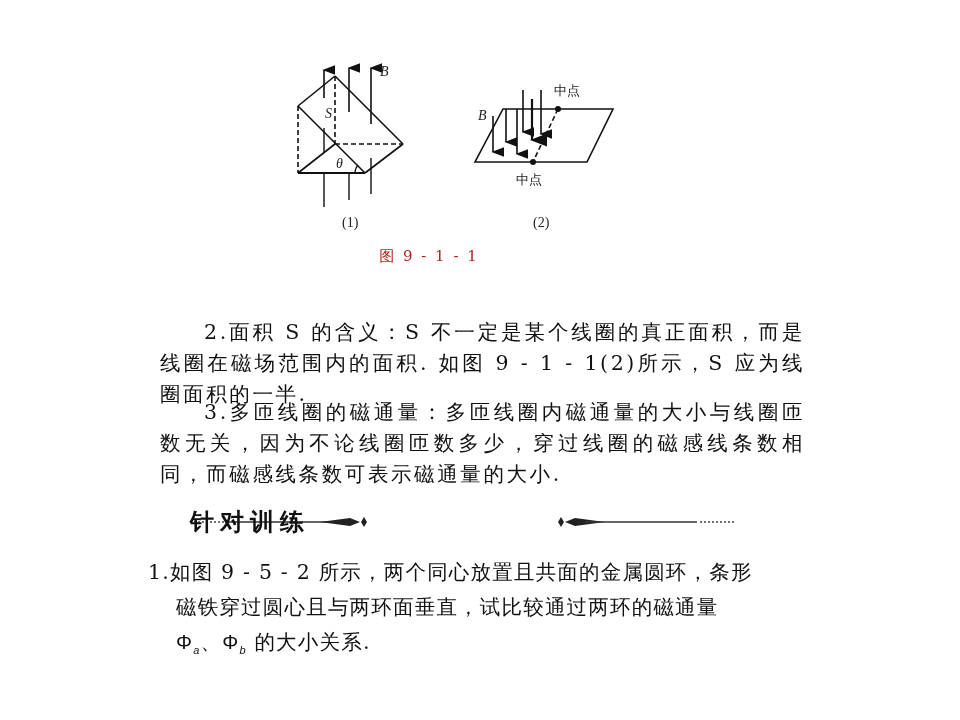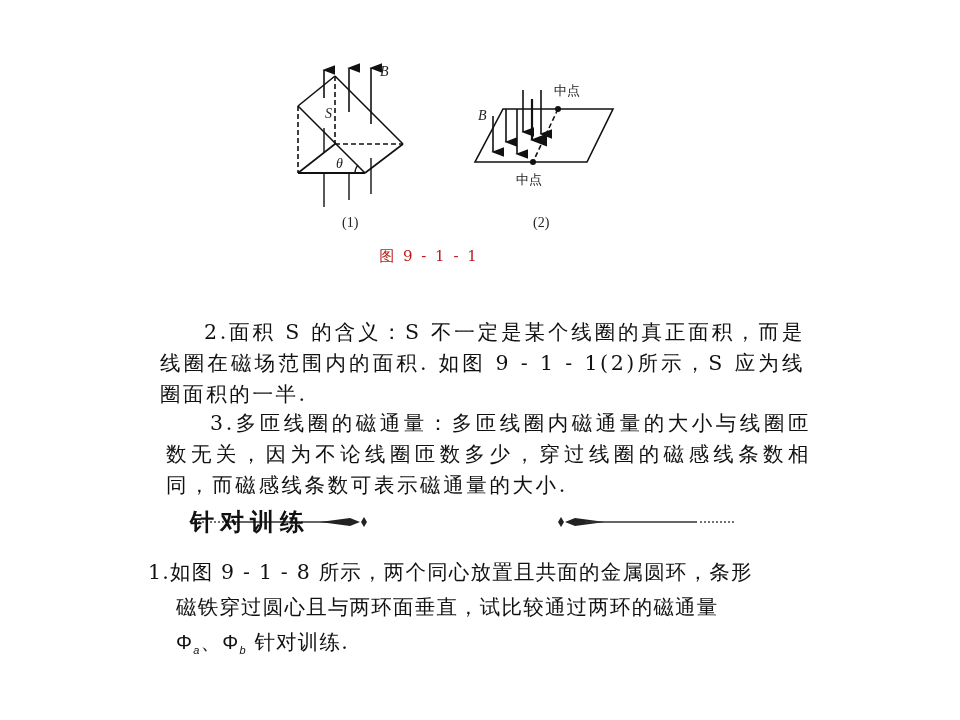--- a/index.html
+++ b/index.html
@@ -15,21 +15,21 @@
   .caption {
     position: absolute; left: 0; width: 858px; top: 247px; text-align: center;
     font-size: 15px; letter-spacing: 2px; color: #b91c1c;
   }
   .para {
     position: absolute; left: 160px; width: 645px; font-size: 20.5px; line-height: 31px;
     letter-spacing: 2.6px; color: #111; text-align: justify;
   }
   .para .indent { display: inline-block; width: 44px; }
   .p2 { top: 281px; margin-top: 36px; }
-  .p3 { top: 408px; margin-left: 6px; }
+  .p3 { top: 397px; }
   .section-head {
     position: absolute; top: 507px; left: 190px; width: 545px; height: 30px;
   }
   .section-title {
     position: absolute; left: 0; width: 545px; top: 0; text-align: left;
     font-family: "DejaVu Sans", sans-serif; font-weight: bold; font-size: 24px;
     letter-spacing: 6px; line-height: 30px; color: #111;
   }
   .q1 {
     position: absolute; left: 148px; top: 555px; width: 670px; font-size: 20.5px;
@@ -122,16 +122,16 @@
     <path d="M174,10 L177,15 L174,20 L171,15 Z" fill="#222"></path>
     <path d="M371,10 L374,15 L371,20 L368,15 Z" fill="#222"></path>
     <path d="M415,15 L385,11 L375,15 L385,19 Z" fill="#222"></path>
     <line x1="395" y1="15" x2="507" y2="15" stroke="#333" stroke-width="1.3"></line>
     <line x1="510" y1="15" x2="545" y2="15" stroke="#444" stroke-width="1.5" stroke-dasharray="2,2"></line>
   </svg>
   <div class="section-title">针对训练</div>
 </div>
 
 <div class="q1">
-  <span class="line"><span>1.</span><span>如图 9 - 1 - 8 所示，两个同心放置且共面的金属圆环，条形</span></span>
+  <span class="line"><span>1.</span><span>如图 9 - 5 - 2 所示，两个同心放置且共面的金属圆环，条形</span></span>
   <span class="line cont">磁铁穿过圆心且与两环面垂直，试比较通过两环的磁通量</span>
-  <span class="line cont"><span class="phi"><span>Φ</span><sub>a</sub></span><span>、</span><span class="phi"><span>Φ</span><sub>b</sub></span><span> 针对训练.</span></span>
+  <span class="line cont"><span class="phi"><span>Φ</span><sub>a</sub></span><span>、</span><span class="phi"><span>Φ</span><sub>b</sub></span><span> 的大小关系.</span></span>
 </div>
 
 </body></html>

